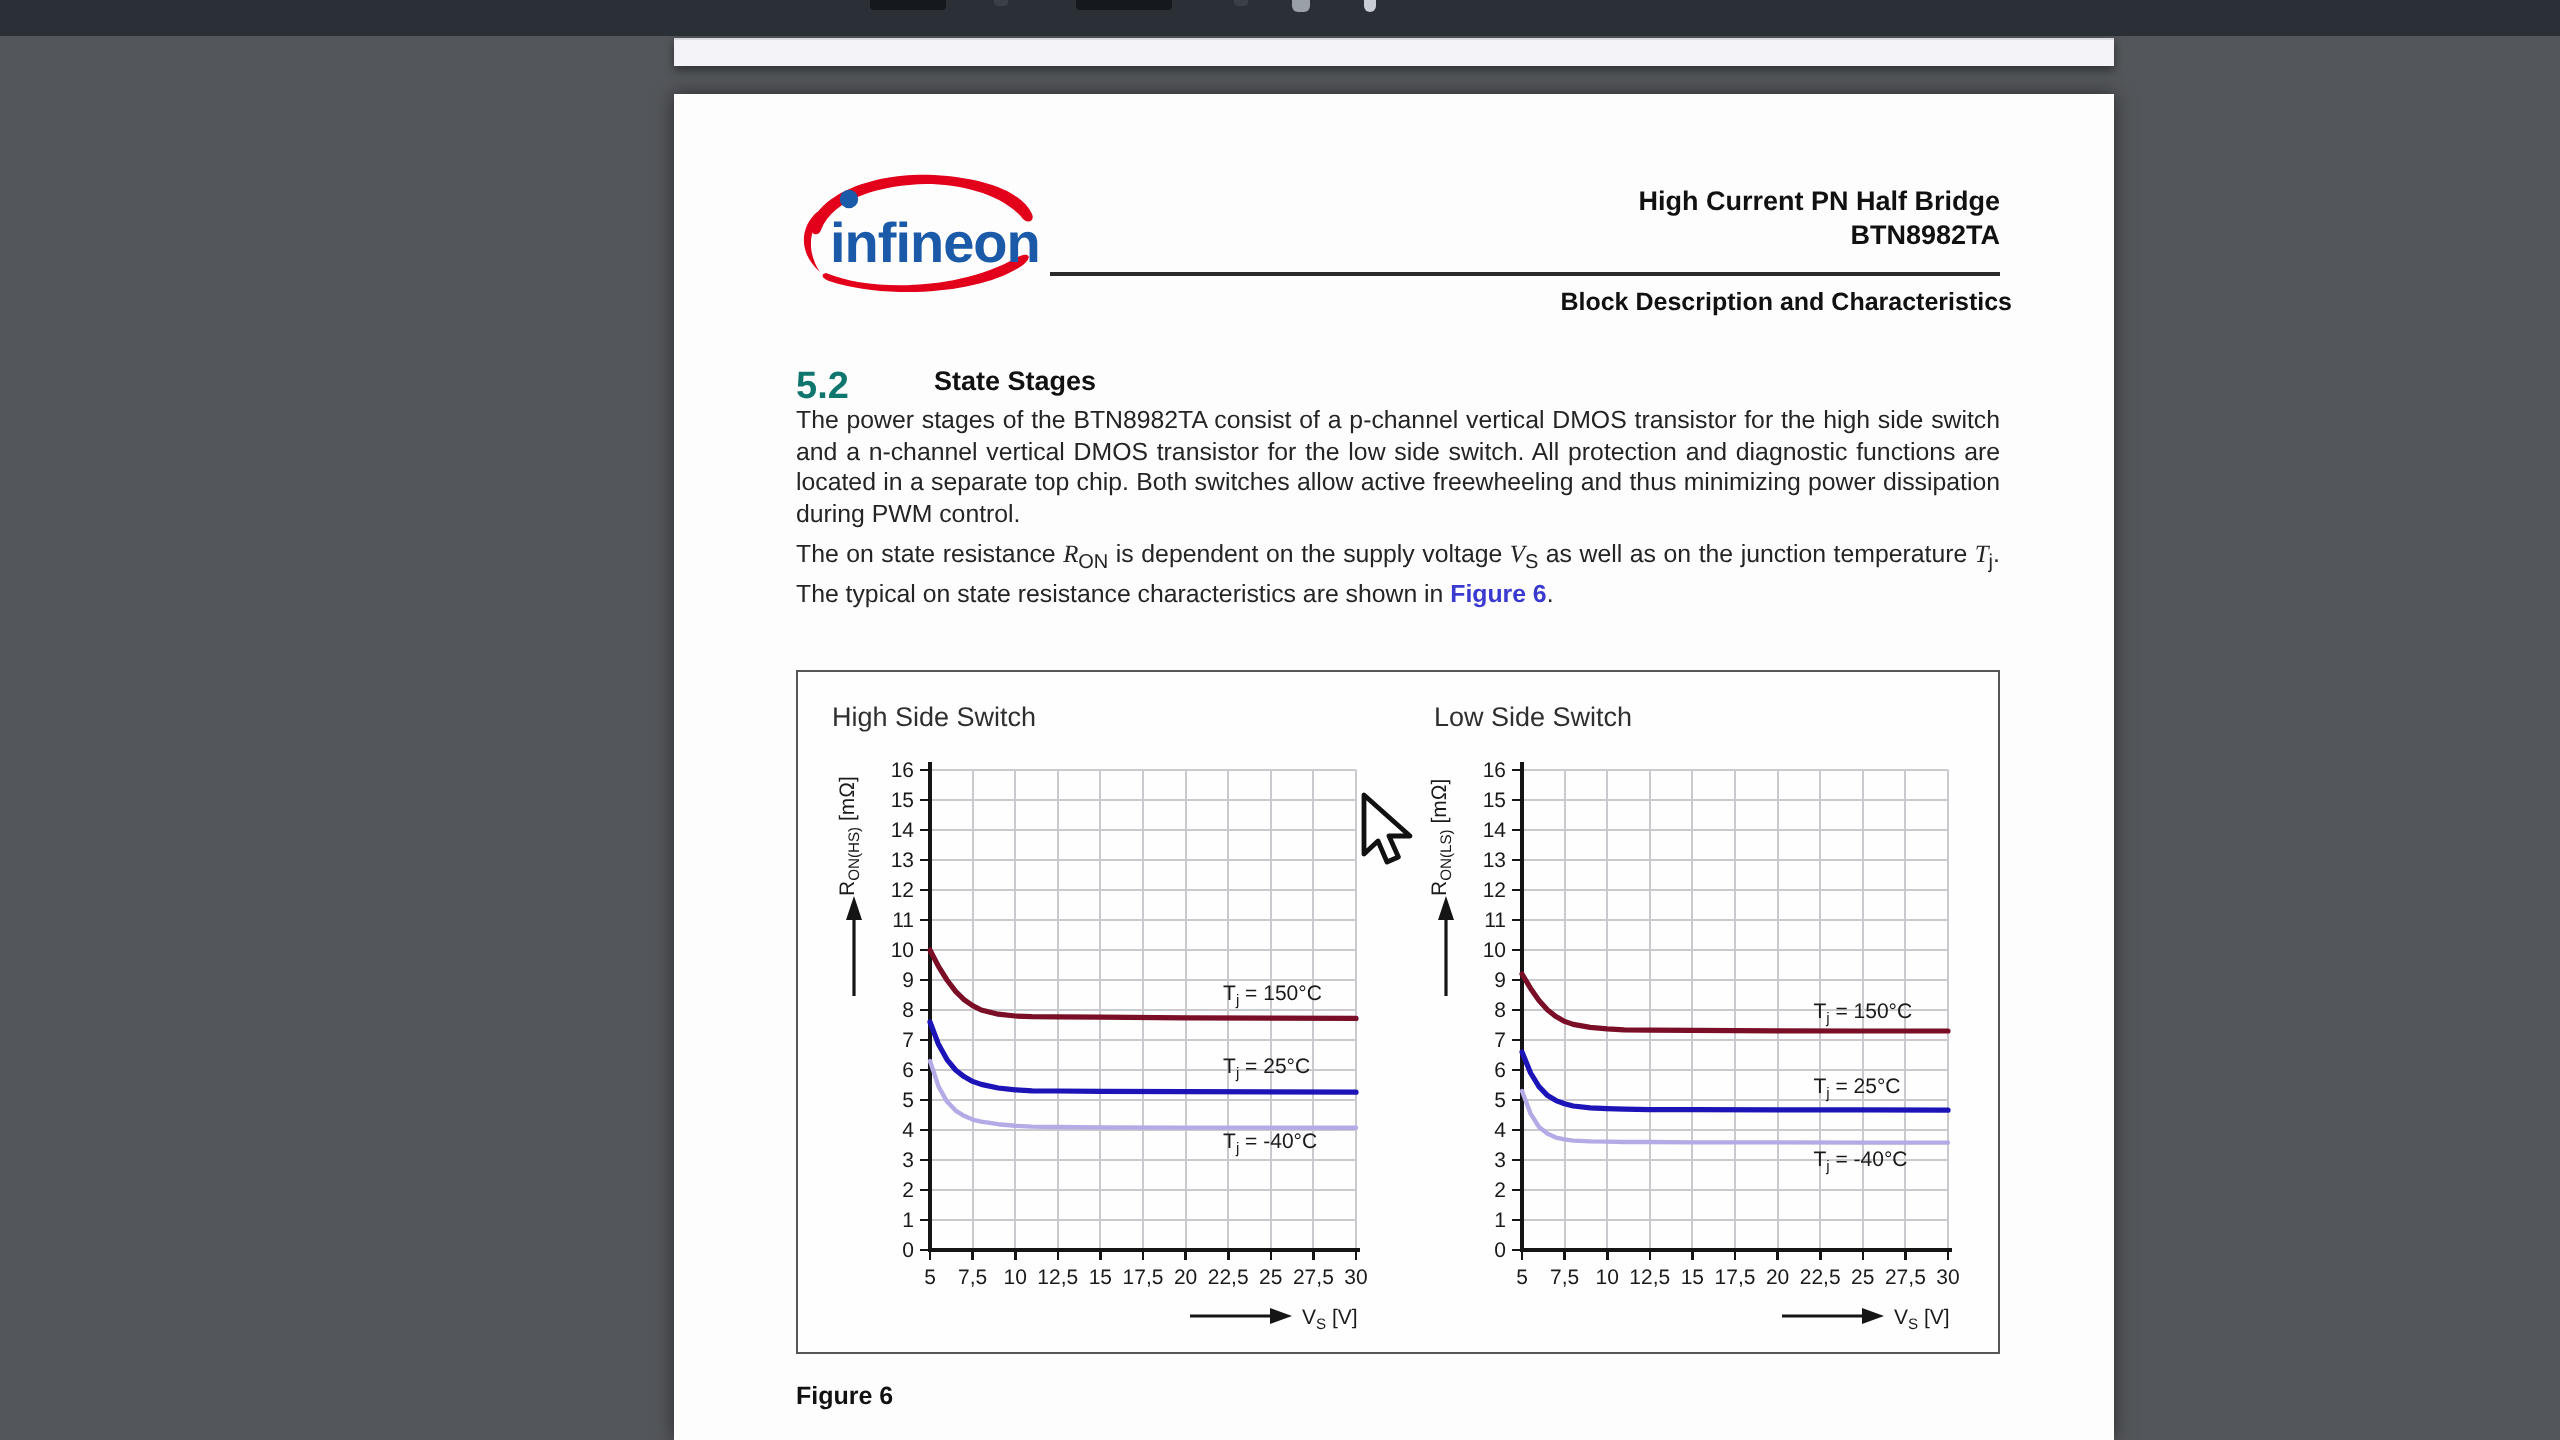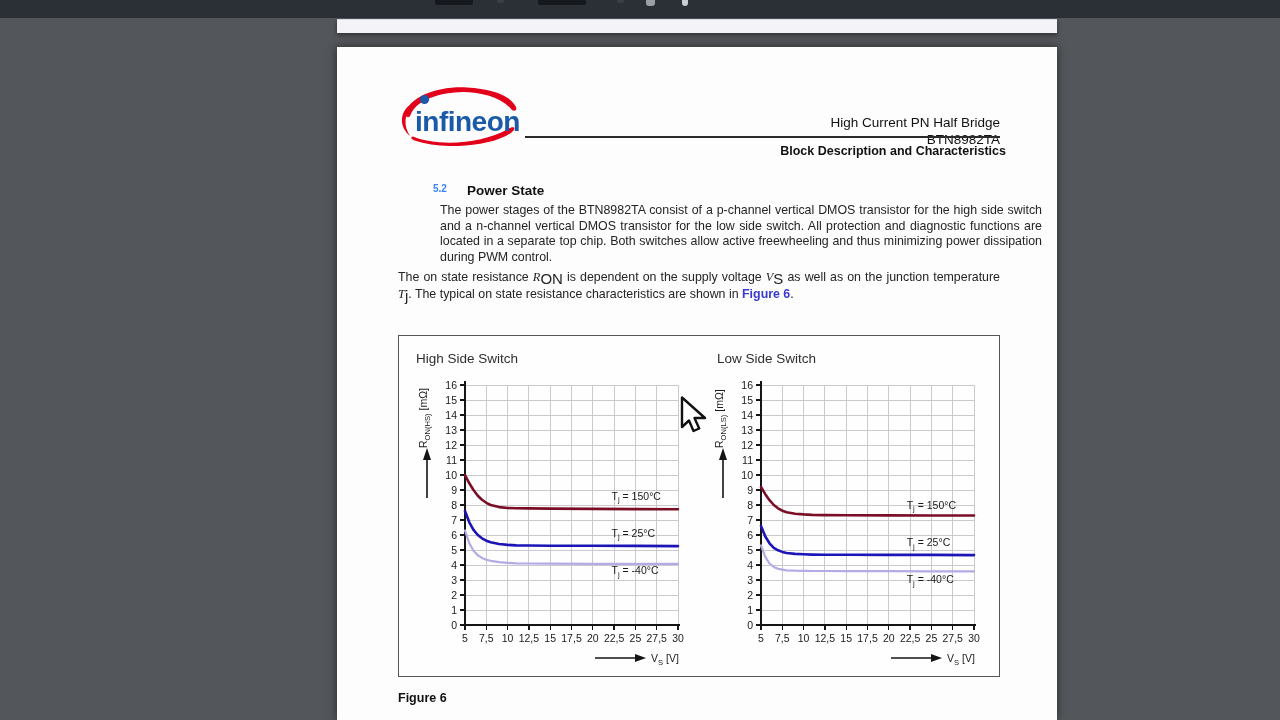--- a/index.html
+++ b/index.html
@@ -7,31 +7,31 @@
          background:#53565a;font-family:"Liberation Sans","DejaVu Sans",sans-serif;}
   .topbar{position:absolute;left:0;top:0;width:1280px;height:18px;background:#2b3036;}
   .frag{position:absolute;border-radius:0 0 2px 2px;}
   .prevpage{position:absolute;left:337px;top:19px;width:720px;height:13px;
             background:#f4f3f8;border-top:1px solid #d9d9df;
             box-shadow:0 2px 5px rgba(0,0,0,0.45);}
   .page{position:absolute;left:337px;top:47px;width:720px;height:673px;background:#fdfdfe;
         box-shadow:0 0 9px rgba(0,0,0,0.5);color:#222;}
   .logo{position:absolute;left:60px;top:37px;}
   .doctitle{position:absolute;right:57px;top:45px;text-align:right;
-            font-size:13.5px;font-weight:normal;line-height:17px;color:#111;margin-top:22px;}
+            font-size:13.5px;font-weight:bold;line-height:17px;color:#111;}
   .hrule{position:absolute;left:188px;top:89px;width:475px;height:2px;background:#2b2b2b;}
   .subtitle{position:absolute;right:51px;top:97px;font-size:12.5px;font-weight:bold;color:#111;}
-  .secnum{position:absolute;left:61px;top:136px;font-size:10px;font-weight:bold;color:#3b82f6;margin-left:35px;}
+  .secnum{position:absolute;left:61px;top:136px;font-size:19px;font-weight:bold;color:#0f766e;}
   .sectitle{position:absolute;left:130px;top:136px;font-size:13.5px;font-weight:bold;color:#111;}
   .para{position:absolute;left:61px;width:602px;font-size:12.4px;line-height:15.6px;
         text-align:justify;color:#242424;}
-  .p1{top:156px;margin-left:42px;}
+  .p1{top:156px;}
   .p2{top:223px;}
   .var{font-family:"Liberation Serif","DejaVu Serif",serif;font-style:italic;}
-  .sub{font-size:15px;vertical-align:-3px;}
+  .sub{font-size:10px;vertical-align:-3px;}
   .figlink{color:#3a3ad0;font-weight:bold;cursor:pointer;}
   .figure{position:absolute;left:61px;top:288px;width:602px;height:342px;
           border:1px solid #565656;box-sizing:border-box;background:#fefefe;}
   .caption{position:absolute;top:644px;font-size:12.5px;font-weight:bold;color:#111;}
   .cap-label{left:61px;}
   .cap-text{left:130px;}
   .cursor{position:absolute;left:680px;top:396px;}
   svg text{font-family:"Liberation Sans","DejaVu Sans",sans-serif;}
 </style>
 </head>
@@ -62,21 +62,21 @@
 
     <div class="doctitle">
       <div>High Current PN Half Bridge</div>
       <div>BTN8982TA</div>
     </div>
 
     <div class="hrule"></div>
     <div class="subtitle">Block Description and Characteristics</div>
 
     <div class="secnum">5.2</div>
-    <div class="sectitle">Power State</div>
+    <div class="sectitle">State Stages</div>
 
     <div class="para p1">The power stages of the BTN8982TA consist of a p-channel vertical DMOS transistor for the high side switch and a n-channel vertical DMOS transistor for the low side switch. All protection and diagnostic functions are located in a separate top chip. Both switches allow active freewheeling and thus minimizing power dissipation during PWM control.</div>
 
     <div class="para p2"><span>The on state resistance </span><span class="var">R</span><span class="sub">ON</span><span> is dependent on the supply voltage </span><span class="var">V</span><span class="sub">S</span><span> as well as on the junction temperature </span><span class="var">T</span><span class="sub">j</span><span>. The typical on state resistance characteristics are shown in </span><span class="figlink">Figure 6</span><span>.</span></div>
 
     <div class="figure">
       <svg id="figure-svg" width="600" height="340" viewBox="0 0 600 340">
           <g>
             <line x1="87.3" y1="49" x2="87.3" y2="289" stroke="#c9c9ce" stroke-width="1" shape-rendering="crispEdges"></line>
             <line x1="108.6" y1="49" x2="108.6" y2="289" stroke="#c9c9ce" stroke-width="1" shape-rendering="crispEdges"></line>

